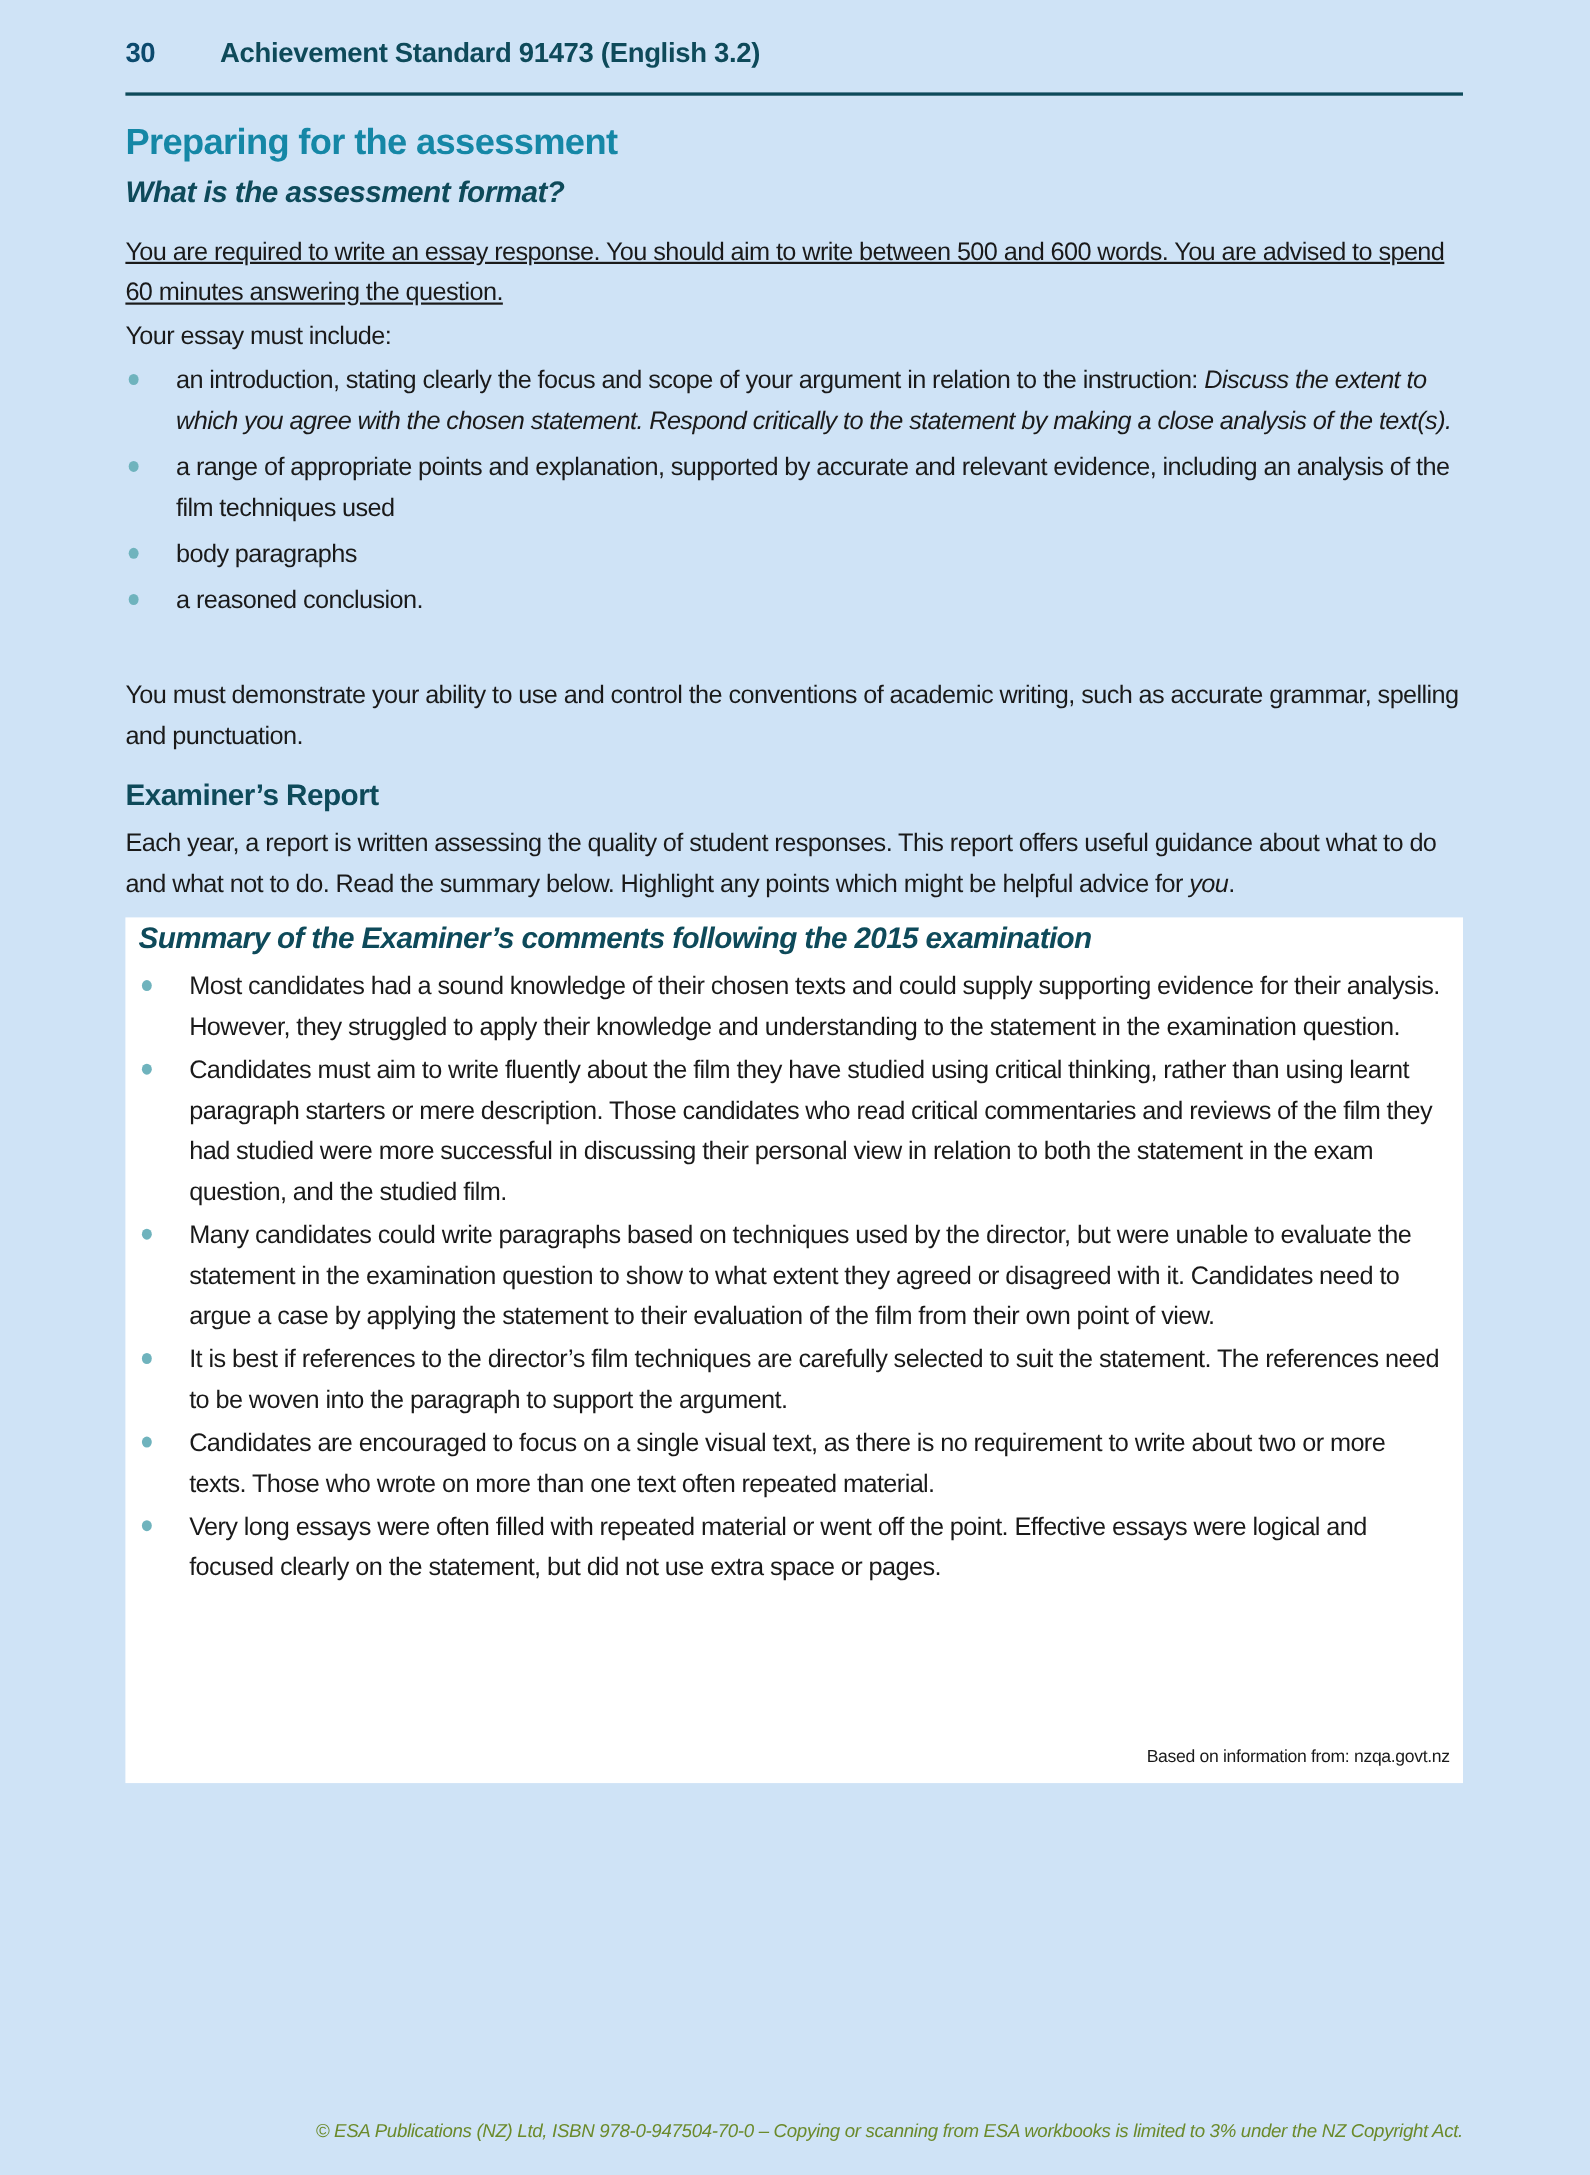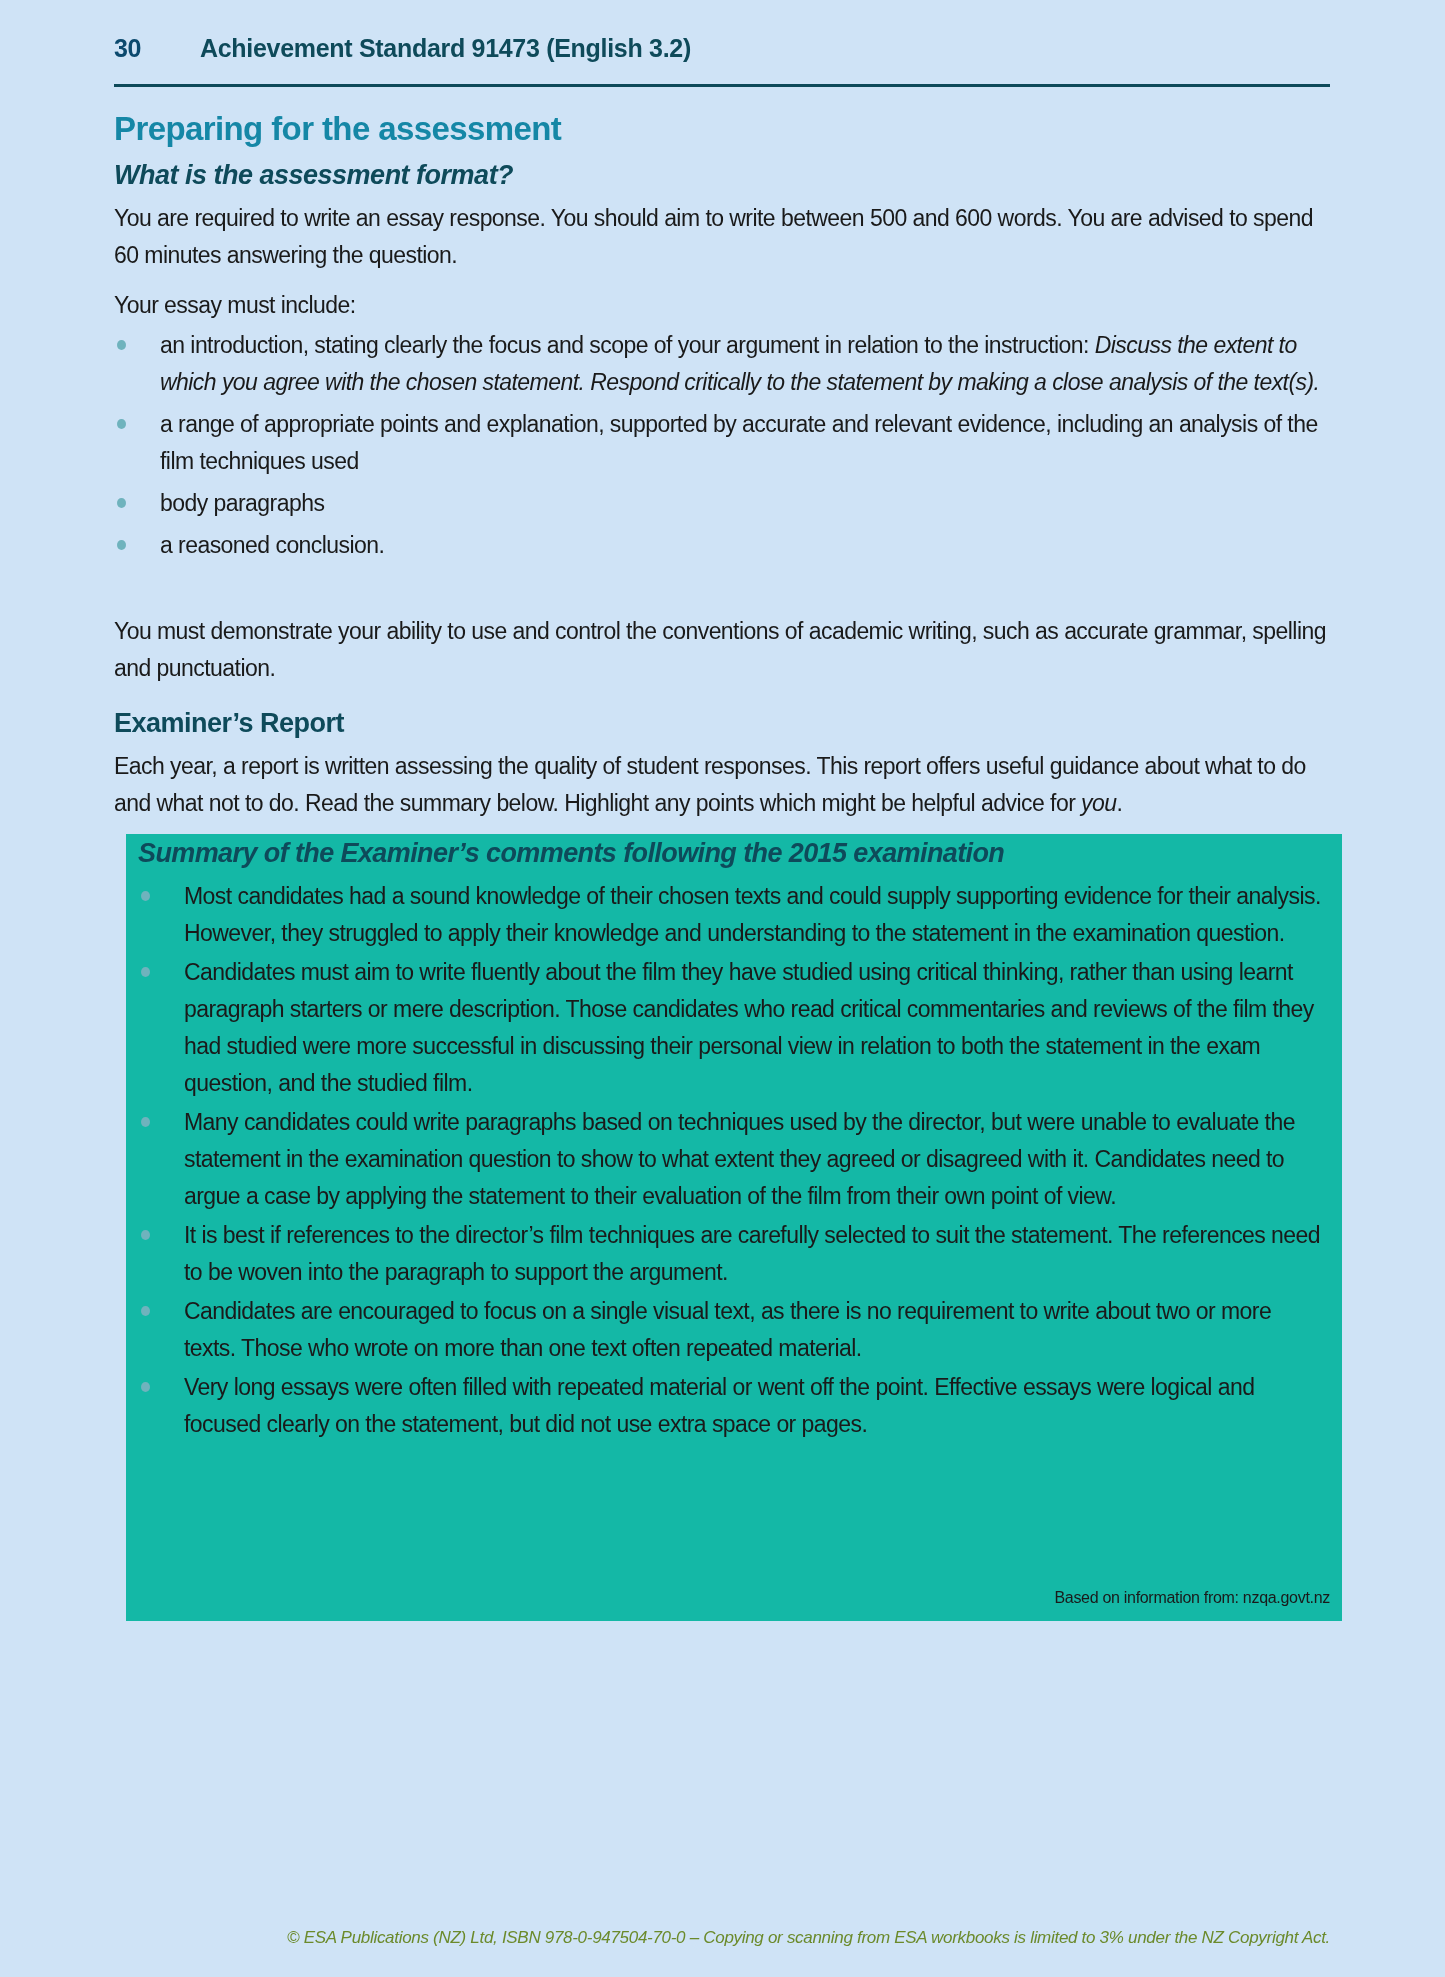--- a/index.html
+++ b/index.html
@@ -43,22 +43,21 @@
     margin-bottom: 5px;
   }
   .bullets li .dot {
     position: absolute; left: 3px; top: 13px;
     width: 9px; height: 10px; border-radius: 50%;
     background: #6fb3bd;
   }
   .em { font-style: italic; }
   .box {
     position: absolute; left: 0; top: 834px; width: 1216px; height: 787px;
-    background: #14b8a6;
-    margin-left: 12px;
+    background: #ffffff;
   }
   .box-title {
     position: absolute; left: 12px; top: 4px;
     font-size: 27px; font-weight: bold; font-style: italic; color: #0e4a5a;
     letter-spacing: -0.6px;
   }
   .box .bullets { left: 12px; top: 44px; width: 1190px; }
   .box .bullets li { padding-left: 46px; margin-bottom: 2px; }
   .source {
     position: absolute; right: 12px; bottom: 14px;
@@ -77,21 +76,21 @@
 
   <div class="header">
     <span class="num">30</span>
     <span>Achievement Standard 91473 (English 3.2)</span>
   </div>
 
   <div class="h1">Preparing for the assessment</div>
 
   <div class="h2" style="top:160px;font-style:italic;">What is the assessment format?</div>
 
-  <div class="para" style="top:200px;">You are required to write an essay response. You should aim to write between 500 and 600 words. You are advised to spend 60 minutes answering the question.</div>
+  <div class="para" style="top:210px;text-decoration:underline;">You are required to write an essay response. You should aim to write between 500 and 600 words. You are advised to spend 60 minutes answering the question.</div>
 
   <div class="para" style="top:287px;">Your essay must include:</div>
 
   <ul class="bullets" style="top:327px;">
     <li>
       <span class="dot"></span>
       <span>an introduction, stating clearly the focus and scope of your argument in relation to the instruction: </span><span class="em">Discuss the extent to which you agree with the chosen statement. Respond critically to the statement by making a close analysis of the text(s).</span>
     </li>
     <li>
       <span class="dot"></span>

